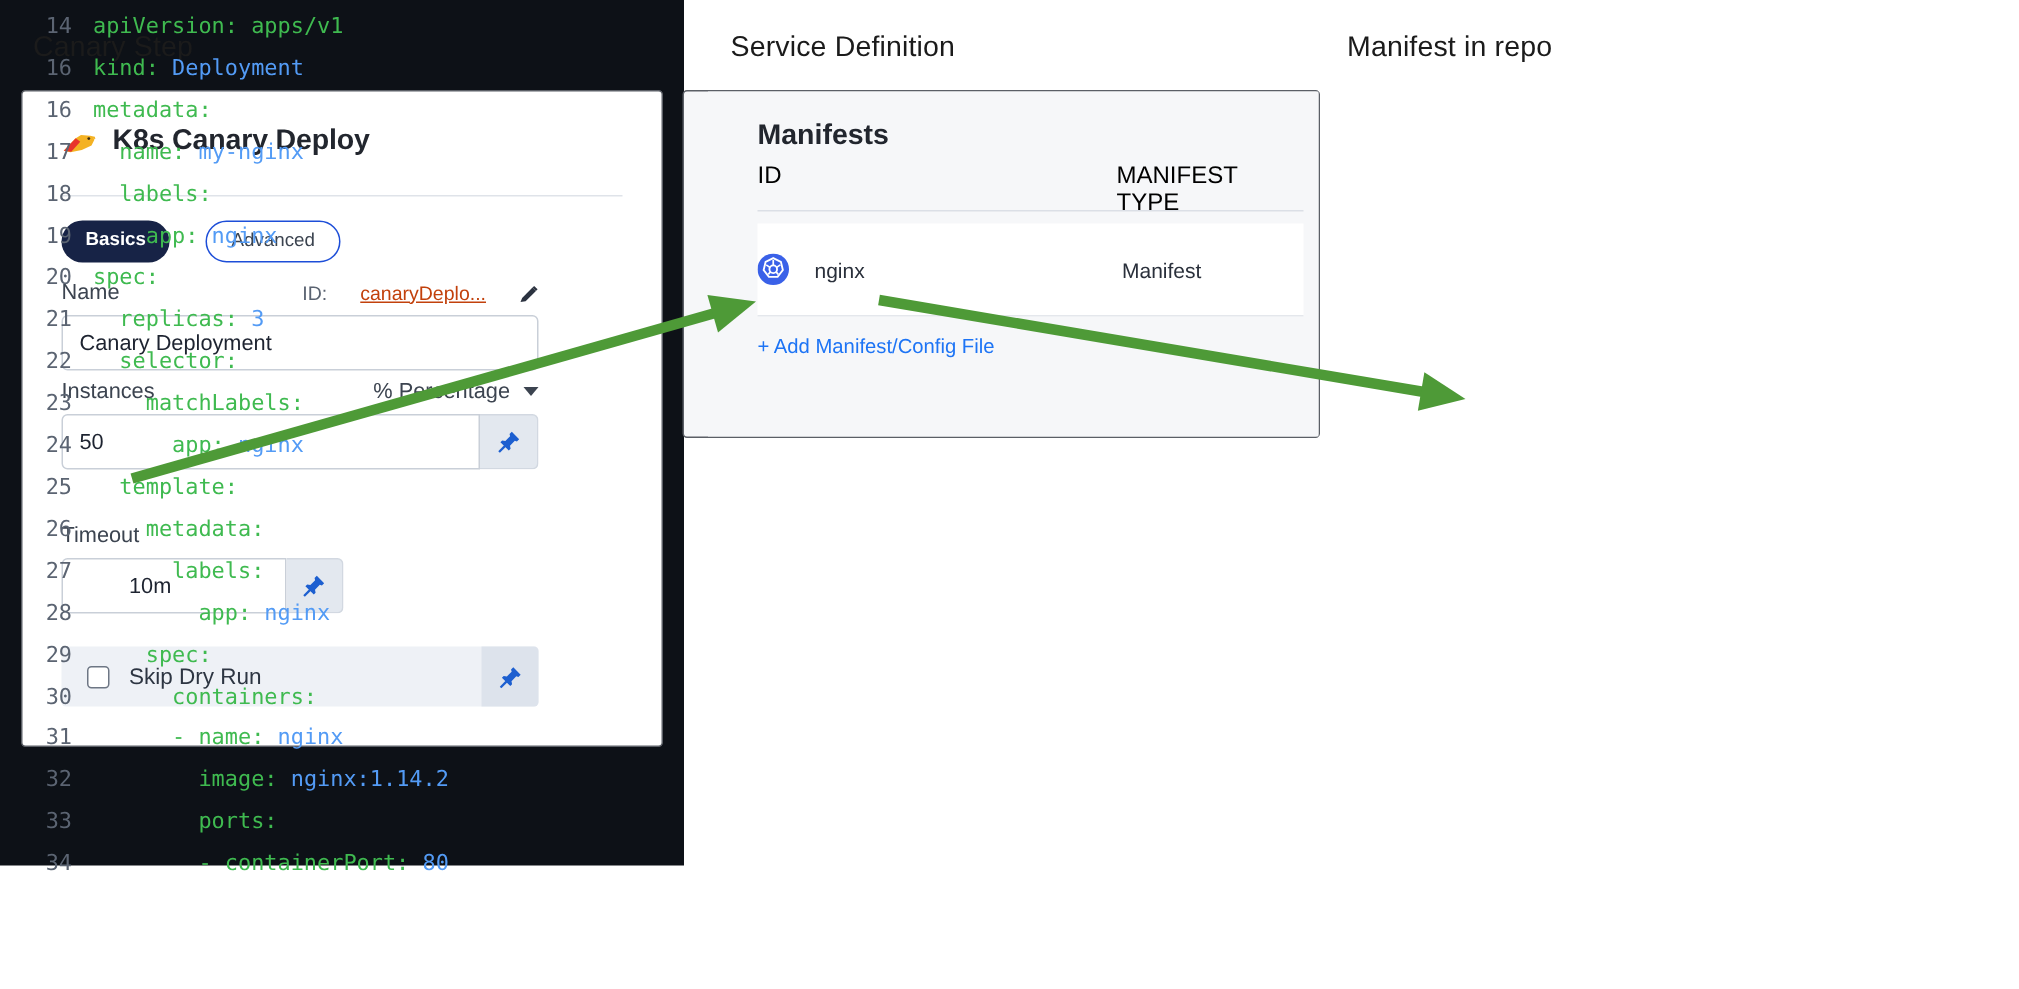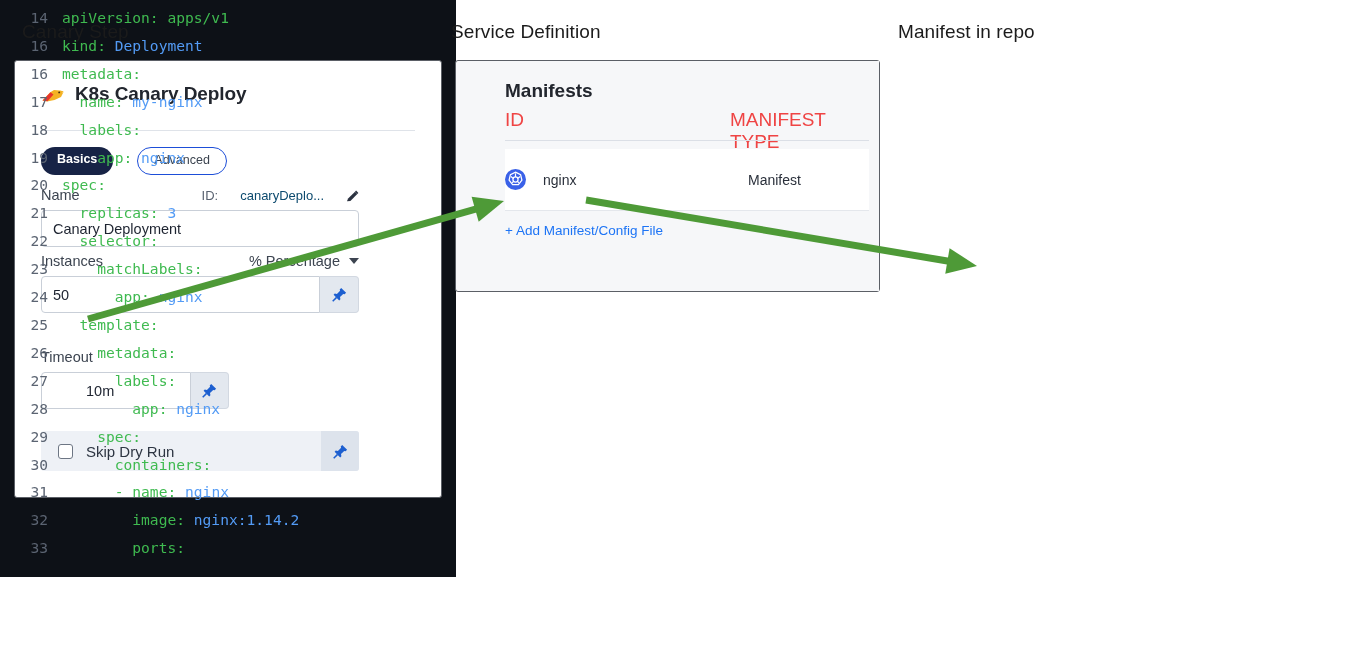--- a/index.html
+++ b/index.html
@@ -16,21 +16,21 @@
   
   .caption{
     position:absolute;
     font-size:19px;
     color:#1b1b1b;
     font-family:"Liberation Sans",sans-serif;
     letter-spacing:.1px;
     white-space:nowrap;
   }
   #cap-canary{left:22px;top:21px;}
-  #cap-service{left:451px;top:21px;}
+  #cap-service{left:487px;top:21px;}
   #cap-manifest{left:898px;top:21px;}
 
   
   .panel{
     position:absolute;
     background:#ffffff;
     border:1.6px solid #5b5f66;
     box-sizing:border-box;
   }
   #panel-canary{left:14px;top:60px;width:428px;height:438px;border-radius:3px;}
@@ -56,21 +56,21 @@
   .pill-active{background:#172346;color:#ffffff;font-weight:600;}
   .pill-idle{background:#ffffff;color:#3b434f;border:1px solid #1d4ed8;text-align:right;}
 
   .field{position:absolute;left:26px;}
   .field-row{
     display:flex;align-items:center;justify-content:space-between;
     width:318px;margin-bottom:7px;
   }
   .field-label{font-size:14.5px;color:#3c4450;font-weight:500;}
   .field-id{font-size:13px;color:#5a6371;display:flex;align-items:flex-end;gap:22px;white-space:nowrap;}
-  .field-id .idval{color:#0c4a6e;}
+  .field-id .idval{color:#c2410c;text-decoration:underline;}
   .pencil{width:13px;height:13px;display:block;}
 
   .input-wrap{display:flex;align-items:stretch;width:318px;}
   .text-input{
     flex:1;border:1px solid #c9cfd8;background:#fff;border-radius:4px;
     height:37px;line-height:37px;padding:0 11px;box-sizing:border-box;
     font-size:14.5px;color:#1d2330;font-family:"Liberation Sans",sans-serif;
   }
   .input-narrow{width:150px;flex:none;padding-left:44px;}
   .pin-btn{
@@ -97,21 +97,21 @@
   .check-pin{
     width:38px;height:40px;background:#dde3ec;display:flex;align-items:center;justify-content:center;
     border-radius:0 3px 3px 0;
   }
 
   
   #panel-service{left:455px;top:60px;width:425px;height:232px;border-radius:3px;background:#f6f7f9;}
   .svc-inner{position:absolute;left:16px;top:0;right:0;bottom:0;background:#f6f7f9;}
   .svc-title{position:absolute;left:33px;top:19px;font-size:19px;font-weight:bold;color:#22262e;}
   .svc-thead{
-    position:absolute;left:33px;top:48px;right:10px;display:flex;font-size:19px;color:#ef4444;
+    position:absolute;left:33px;top:48px;right:10px;display:flex;font-size:16px;color:#000000;
   }
   .th-id{width:243px;}
   .svc-hr{position:absolute;left:33px;right:10px;top:79px;height:1px;background:#dbdfe6;}
   .svc-row{
     position:absolute;left:33px;right:10px;top:88px;height:62px;background:#ffffff;
     display:flex;align-items:center;border-bottom:1px solid #e4e7ec;box-sizing:border-box;
   }
   .k8s-ico{width:21px;height:21px;display:block;flex:none;}
   .svc-id{font-size:14px;color:#2a303b;margin-left:17px;width:205px;}
   .svc-type{font-size:14px;color:#2a303b;}
@@ -289,20 +289,21 @@
         <div class="cline"><span class="lnum">24</span><span class="ctext"><span class="k">      app:</span><span class="v"> nginx</span></span></div>
         <div class="cline"><span class="lnum">25</span><span class="ctext"><span class="k">  template:</span></span></div>
         <div class="cline"><span class="lnum">26</span><span class="ctext"><span class="k">    metadata:</span></span></div>
         <div class="cline"><span class="lnum">27</span><span class="ctext"><span class="k">      labels:</span></span></div>
         <div class="cline"><span class="lnum">28</span><span class="ctext"><span class="k">        app:</span><span class="v"> nginx</span></span></div>
         <div class="cline"><span class="lnum">29</span><span class="ctext"><span class="k">    spec:</span></span></div>
         <div class="cline"><span class="lnum">30</span><span class="ctext"><span class="k">      containers:</span></span></div>
         <div class="cline"><span class="lnum">31</span><span class="ctext"><span class="k">      - name:</span><span class="v"> nginx</span></span></div>
         <div class="cline"><span class="lnum">32</span><span class="ctext"><span class="k">        image:</span><span class="v"> nginx:1.14.2</span></span></div>
         <div class="cline"><span class="lnum">33</span><span class="ctext"><span class="k">        ports:</span></span></div>
+        <div class="cline"><span class="lnum">34</span><span class="ctext"><span class="k">        - containerPort:</span><span class="v"> 80</span></span></div>
       </div>
   </div>
 
   <svg id="arrows" viewBox="0 0 1346 659" xmlns="http://www.w3.org/2000/svg">
       <line x1="88" y1="319" x2="480.9109005358443" y2="207.54931186723647" stroke="#4e9a37" stroke-width="7" stroke-linecap="butt"></line>
       <polygon points="504,201 478.6861695978918,221.69323537712992 471.59108174171894,196.68004429096126" fill="#4e9a37"></polygon>
       <line x1="586" y1="200" x2="953.3347757291502" y2="262.00535856297677" stroke="#4e9a37" stroke-width="7" stroke-linecap="butt"></line>
       <polygon points="977,266 945.254705549717,273.8253613504312 949.5822337731587,248.18803505701064" fill="#4e9a37"></polygon>
     </svg>
 

